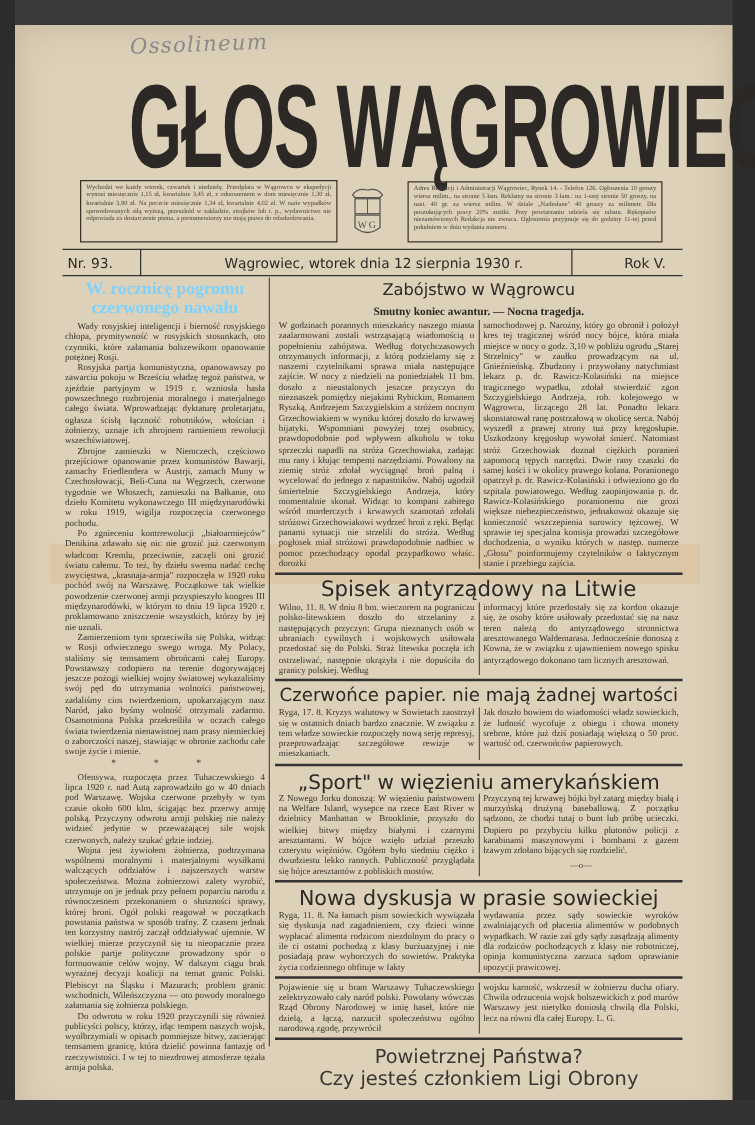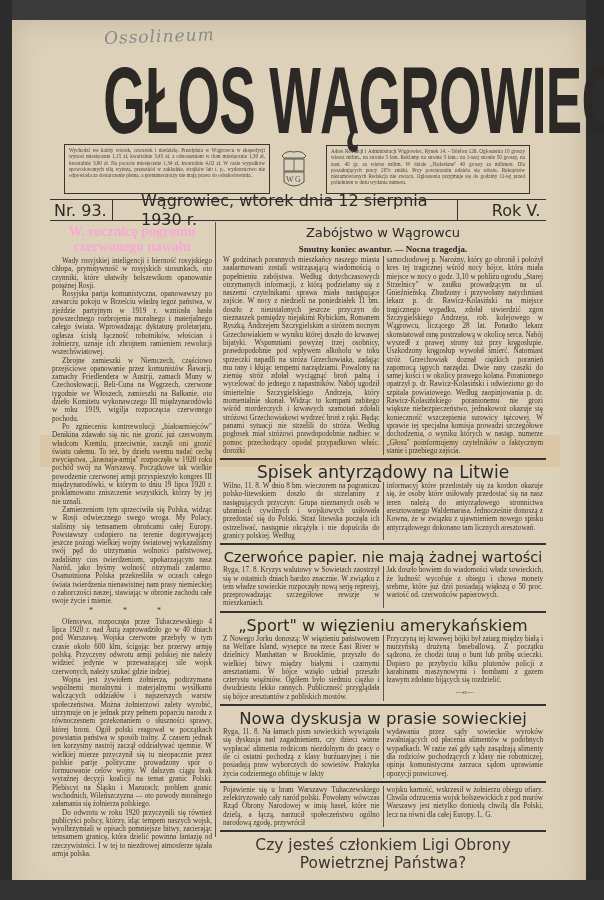--- a/index.html
+++ b/index.html
@@ -8,29 +8,29 @@
   .bottom-dark{position:absolute;left:0;right:0;top:880px;height:20px;background:#333;}
   .left-edge{position:absolute;left:0;top:0;width:12px;height:900px;background:#2c2c2c;}
   .right-edge{position:absolute;right:0;top:0;width:18px;height:900px;background:#2c2c2c;}
   .handwriting{position:absolute;left:104px;top:26px;font-family:"DejaVu Serif",serif;font-style:italic;font-size:17px;color:#8a8a8a;letter-spacing:1px;transform:rotate(-2deg);}
   .masthead{position:absolute;left:50px;top:58px;width:484px;height:86px;font-family:"Liberation Sans",sans-serif;font-weight:bold;font-size:70px;line-height:86px;color:#2b2826;text-align:center;transform:scaleX(0.78);transform-origin:center;letter-spacing:-1px;white-space:nowrap;}
   .masthead-inner{display:inline-block;transform:scaleY(1.35);}
   .info-box{position:absolute;border:1px solid #3a342c;padding:2px 4px;font-size:5.2px;line-height:6.3px;color:#4a443c;text-align:justify;background:transparent;}
   .info-left{left:64px;top:144px;width:196px;height:44px;}
   .info-right{left:326px;top:145px;width:194px;height:43px;}
   .crest{position:absolute;left:276px;top:148px;width:36px;height:44px;}
-  .dateline{position:absolute;left:50px;top:199px;width:496px;height:20px;border-top:1.5px solid #333;border-bottom:1.5px solid #333;display:flex;font-family:"DejaVu Sans",sans-serif;font-size:16px;color:#2d2a26;gap:28px;}
+  .dateline{position:absolute;left:50px;top:199px;width:496px;height:20px;border-top:1.5px solid #333;border-bottom:1.5px solid #333;display:flex;font-family:"DejaVu Sans",sans-serif;font-size:11px;color:#2d2a26;gap:28px;}
   .dateline div{display:flex;align-items:center;}
   .dl-nr{width:58px;padding-left:4px;border-right:1px solid #333;}
   .dl-date{flex:1;justify-content:center;border-right:1px solid #333;}
   .dl-rok{width:60px;justify-content:center;}
   .col-left{position:absolute;left:52px;top:224px;width:160px;}
   .col-divider{position:absolute;left:215px;top:222px;width:1px;height:615px;background:#555;}
   .col-right{position:absolute;left:220px;top:222px;width:326px;}
-  .hl-serif{font-family:"Liberation Serif",serif;font-weight:bold;text-align:center;font-size:14px;line-height:15px;margin:0 0 3px 0;color:#f9a8d4;}
+  .hl-serif{font-family:"Liberation Serif",serif;font-weight:bold;text-align:center;font-size:14px;line-height:15px;margin:0 0 3px 0;color:#7dd3fc;}
   .body-text{font-size:7.2px;line-height:8.3px;text-align:justify;margin:0;color:#3a342e;}
   .body-text p{margin:0;text-indent:10px;}
   .stars{text-align:center;font-size:8px;letter-spacing:14px;margin:2px 0;}
   .hl-sans{font-family:"DejaVu Sans",sans-serif;font-weight:normal;text-align:center;color:#2d2a26;margin:0;white-space:nowrap;}
   .sub-hl{font-family:"Liberation Serif",serif;font-weight:bold;font-size:9px;text-align:center;margin:0 0 2px 0;}
   .two-col{display:flex;gap:0;}
   .two-col .c{flex:1;padding:0 3px;}
   .two-col .c + .c{border-left:1px solid #555;}
   .rule{height:2px;background:#333;margin:3px 0;}
   .orn{text-align:center;font-size:7px;margin-top:4px;}
@@ -67,21 +67,21 @@
 
 <div class="dateline">
   <div class="dl-nr">Nr. 93.</div>
   <div class="dl-date">Wągrowiec, wtorek dnia 12 sierpnia 1930 r.</div>
   <div class="dl-rok">Rok V.</div>
 </div>
 
 <div class="col-left">
   <h2 class="hl-serif">W. rocznicę pogromu czerwonego nawału</h2>
   <div class="body-text">
-    <p>Wady rosyjskiej inteligencji i bierność rosyjskiego chłopa, prymitywność w rosyjskich stosunkach, oto czynniki, które ułatwiły bolszewikom opanowanie potężnej Rosji.</p>
+    <p>Wady rosyjskiej inteligencji i bierność rosyjskiego chłopa, prymitywność w rosyjskich stosunkach, oto czynniki, które załamania bolszewikom opanowanie potężnej Rosji.</p>
     <p>Rosyjska partja komunistyczna, opanowawszy po zawarciu pokoju w Brześciu władzę tegoż państwa, w zjeździe partyjnym w 1919 r. wzniosła hasła powszechnego rozbrojenia moralnego i materjalnego całego świata. Wprowadzając dyktaturę proletarjatu, ogłasza ścisłą łączność robotników, włościan i żołnierzy, uznaje ich zbrojnem ramieniem rewolucji wszechświatowej.</p>
     <p>Zbrojne zamieszki w Niemczech, częściowo przejściowe opanowanie przez komunistów Bawarji, zamachy Friedlendera w Austrji, zamach Muny w Czechosłowacji, Beli-Cuna na Węgrzech, czerwone tygodnie we Włoszech, zamieszki na Bałkanie, oto dzieło Komitetu wykonawczego III międzynarodówki w roku 1919, wigilja rozpoczęcia czerwonego pochodu.</p>
     <p>Po zgnieceniu kontrrewolucji „białoarmiejców" Denikina zdawało się nic nie grozić już czerwonym władcom Kremlu, przeciwnie, zaczęli oni grozić światu całemu. To też, by dziełu swemu nadać cechę zwycięstwa, „krasnaja-armja" rozpoczęła w 1920 roku pochód swój na Warszawę. Początkowe tak wielkie powodzenie czerwonej armji przyspieszyło kongres III międzynarodówki, w którym to dniu 19 lipca 1920 r. proklamowano zniszczenie wszystkich, którzy by jej nie uznali.</p>
     <p>Zamierzeniom tym sprzeciwiła się Polska, widząc w Rosji odwiecznego swego wroga. My Polacy, staliśmy się temsamem obrońcami całej Europy. Powstawszy codopiero na terenie dogorywającej jeszcze pożogi wielkiej wojny światowej wykazaliśmy swój pęd do utrzymania wolności państwowej, zadaliśmy cios twierdzeniom, upokarzającym nasz Naród, jako byśmy wolność otrzymali zadarmo. Osamotniona Polska przekreśliła w oczach całego świata twierdzenia nienawistnej nam prasy niemieckiej o zaborczości naszej, stawiając w obronie zachodu całe swoje życie i mienie.</p>
     <div class="stars">* * *</div>
     <p>Ofensywa, rozpoczęta przez Tuhaczewskiego 4 lipca 1920 r. nad Autą zaprowadziło go w 40 dniach pod Warszawę. Wojska czerwone przebyły w tym czasie około 600 klm, ścigając bez przerwy armję polską. Przyczyny odwrotu armji polskiej nie należy widzieć jedynie w przeważającej sile wojsk czerwonych, należy szukać gdzie indziej.</p>
     <p>Wojna jest żywiołem żołnierza, podtrzymana wspólnemi moralnymi i materjalnymi wysiłkami walczących oddziałów i najszerszych warstw społeczeństwa. Można żołnierzowi zalety wyrobić, utrzymuje on je jednak przy pełnem poparciu narodu z równoczesnem przekonaniem o słuszności sprawy, której broni. Ogół polski reagował w początkach powstania państwa w sposób trafny. Z czasem jednak ten korzystny nastrój zaczął oddziaływać ujemnie. W wielkiej mierze przyczynił się tu nieopacznie przez polskie partje polityczne prowadzony spór o formuowanie celów wojny. W dalszym ciągu brak wyraźnej decyzji koalicji na temat granic Polski. Plebiscyt na Śląsku i Mazurach; problem granic wschodnich, Wileńszczyzna — oto powody moralnego załamania się żołnierza polskiego.</p>
     <p>Do odwrotu w roku 1920 przyczynili się również publicyści polscy, którzy, idąc tempem naszych wojsk, wyolbrzymiali w opisach pomniejsze bitwy, zacierając temsamem granicę, która dzielić powinna fantazję od rzeczywistości. I w tej to niezdrowej atmosferze tężała armja polska.</p>
   </div>
 </div>
@@ -135,24 +135,24 @@
     <div class="two-col">
       <div class="c body-text">Ryga, 11. 8. Na łamach pism sowieckich wywiązała się dyskusja nad zagadnieniem, czy dzieci winne wypłacać alimenta rodzicom niezdolnym do pracy o ile ci ostatni pochodzą z klasy burżuazyjnej i nie posiadają praw wyborczych do sowietów. Praktyka życia codziennego obfituje w fakty</div>
       <div class="c body-text">wydawania przez sądy sowieckie wyroków zwalniających od płacenia alimentów w podobnych wypadkach. W razie zaś gdy sądy zasądzają alimenty dla rodziców pochodzących z klasy nie robotniczej, opinja komunistyczna zarzuca sądom uprawianie opozycji prawicowej.</div>
     </div>
   </section>
   <div class="rule"></div>
 
   <section>
     <div class="two-col">
       <div class="c body-text">Pojawienie się u bram Warszawy Tuhaczewskiego zelektryzowało cały naród polski. Powołany wówczas Rząd Obrony Narodowej w imię haseł, które nie dzielą, a łączą, narzucił społeczeństwu ogólno narodową zgodę, przywrócił</div>
-      <div class="c body-text">wojsku karność, wskrzesił w żołnierzu obiegu ofiary. Chwila odrzucenia wojsk bolszewickich z pod murów Warszawy jest nietylko doniosłą chwilą dla Polski, lecz na równi dla całej Europy.    L. G.</div>
+      <div class="c body-text">wojsku karność, wskrzesił w żołnierzu ducha ofiary. Chwila odrzucenia wojsk bolszewickich z pod murów Warszawy jest nietylko doniosłą chwilą dla Polski, lecz na równi dla całej Europy.    L. G.</div>
     </div>
   </section>
   <div class="rule"></div>
 
   <div class="final">
+    <div>Powietrznej Państwa?</div>
     <div>Czy jesteś członkiem Ligi Obrony</div>
-    <div>Powietrznej Państwa?</div>
   </div>
 </div>
 
 <div class="bottom-dark"></div>
 
 </body></html>

